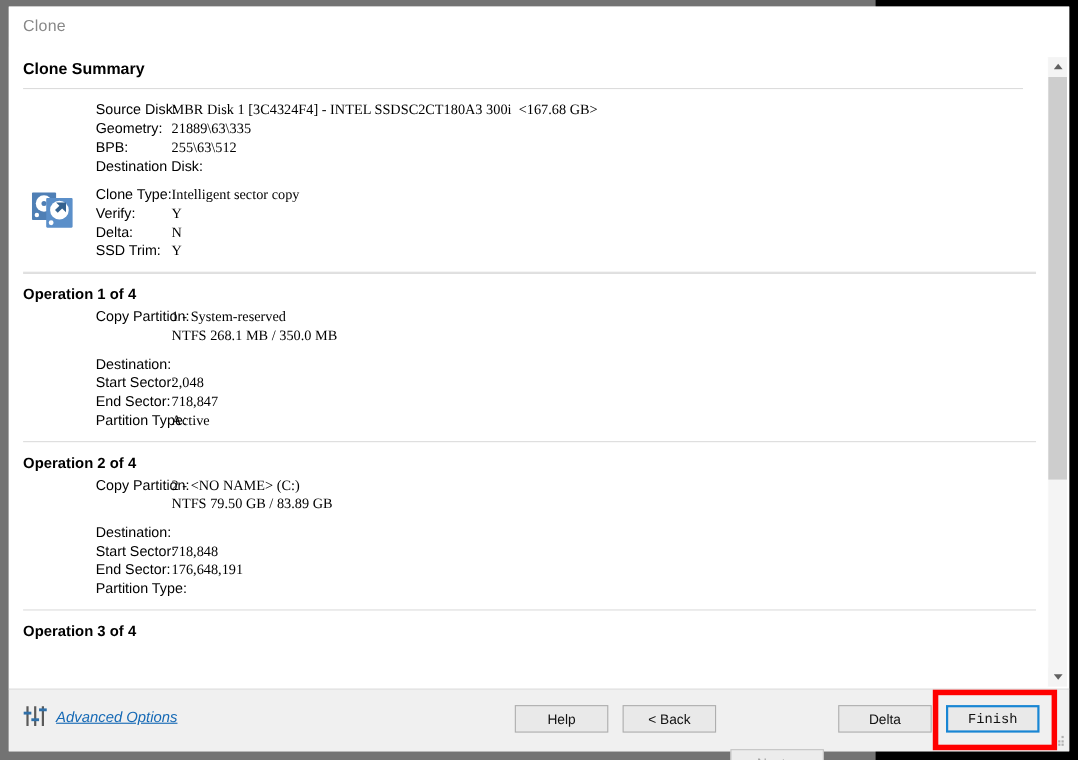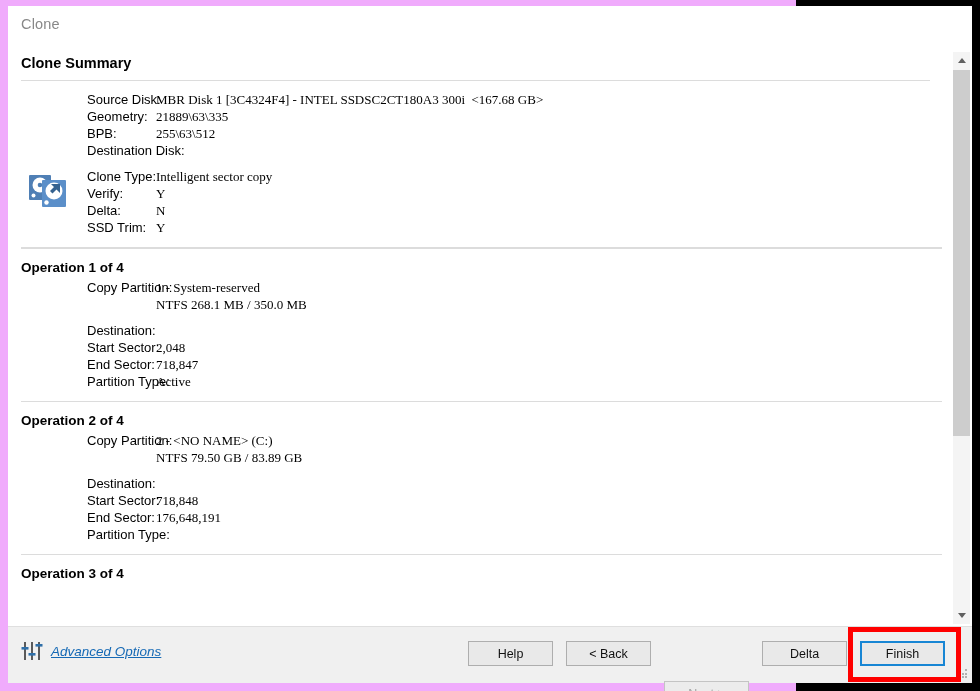--- a/index.html
+++ b/index.html
@@ -11,21 +11,21 @@
     width: 980px;
     height: 691px;
     font-family: "Liberation Sans", sans-serif;
     overflow: hidden;
   }
 
   .screen {
     position: relative;
     width: 796px;
     height: 691px;
-    background: #f0abfc;
+    background: #737373;
   }
 
   
   .dialog {
     position: absolute;
     left: 8px;
     top: 6px;
     width: 964px;
     height: 677px;
     background: #ffffff;
@@ -231,21 +231,21 @@
     color: #a3a3a3;
     border-color: #c4c4c4;
     background: #ececec;
     cursor: default;
     margin-top: 40px;
   }
   .btn.focused {
     border: 2px solid #1886d4;
     background: #e9e9e9;
   }
-  .btn.last { margin-right: 4px; }
+  .btn.last { margin-right: 4px; font-family: Liberation Mono, monospace; }
 
   .highlight-box {
     position: absolute;
     left: 848px;
     top: 627px;
     width: 113px;
     height: 55px;
     border: 5px solid #ff0000;
     box-sizing: border-box;
     pointer-events: none;

